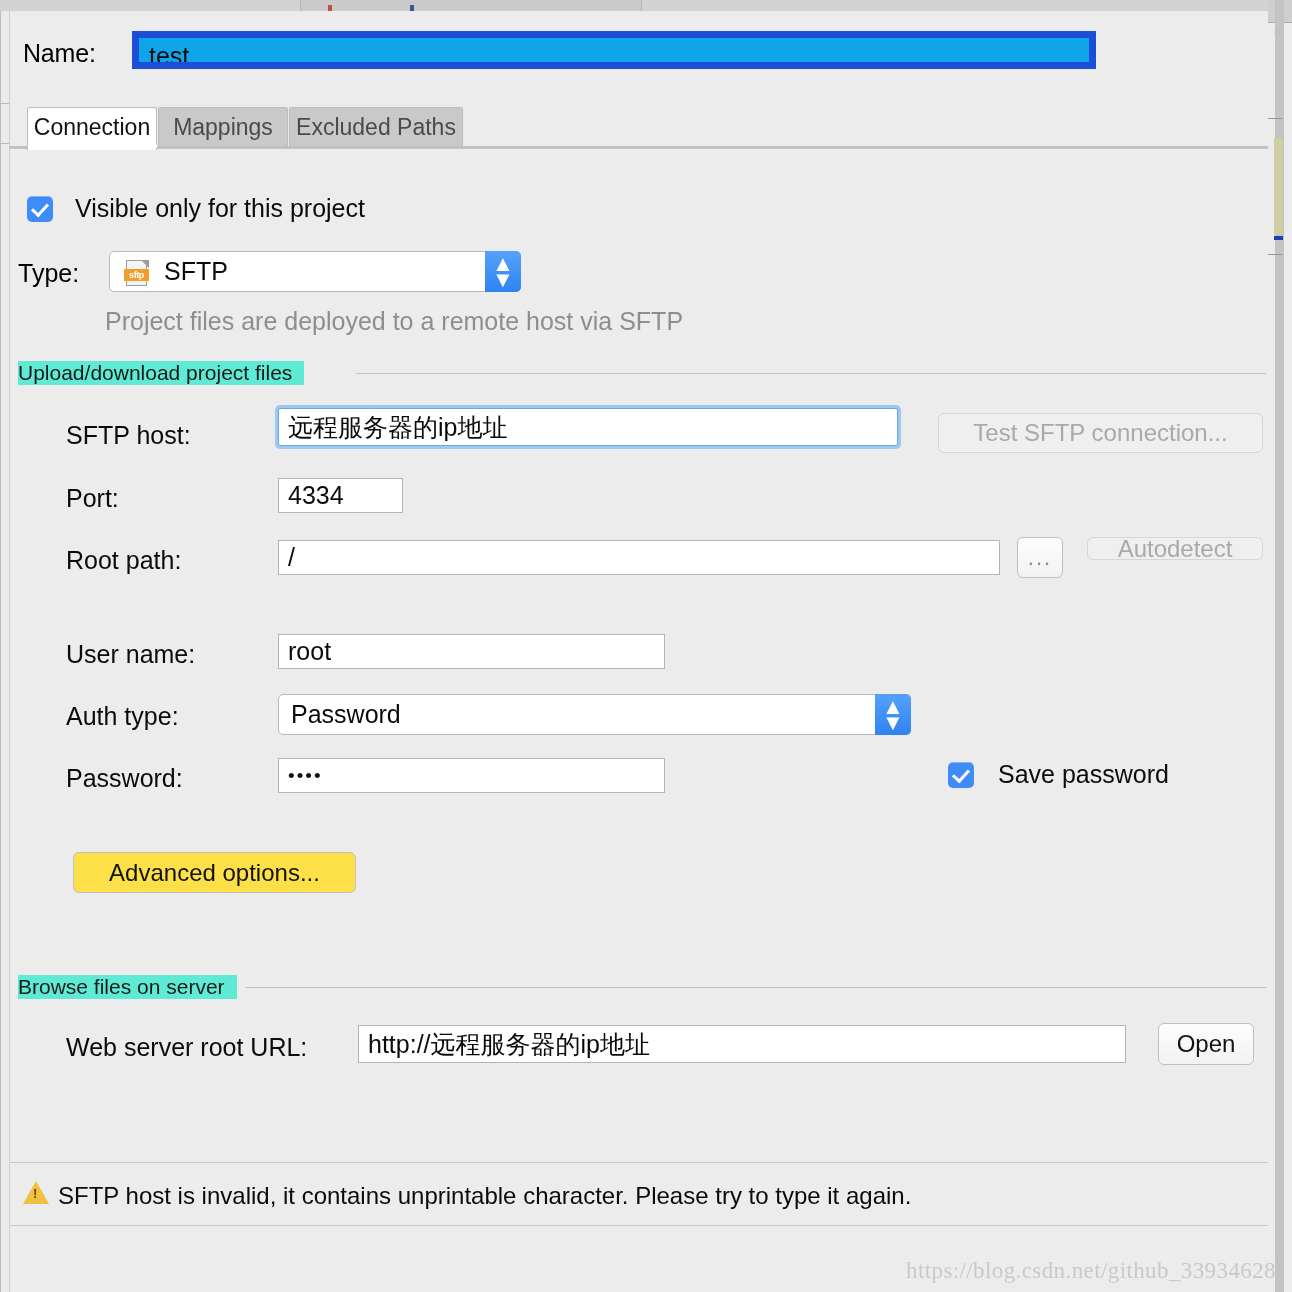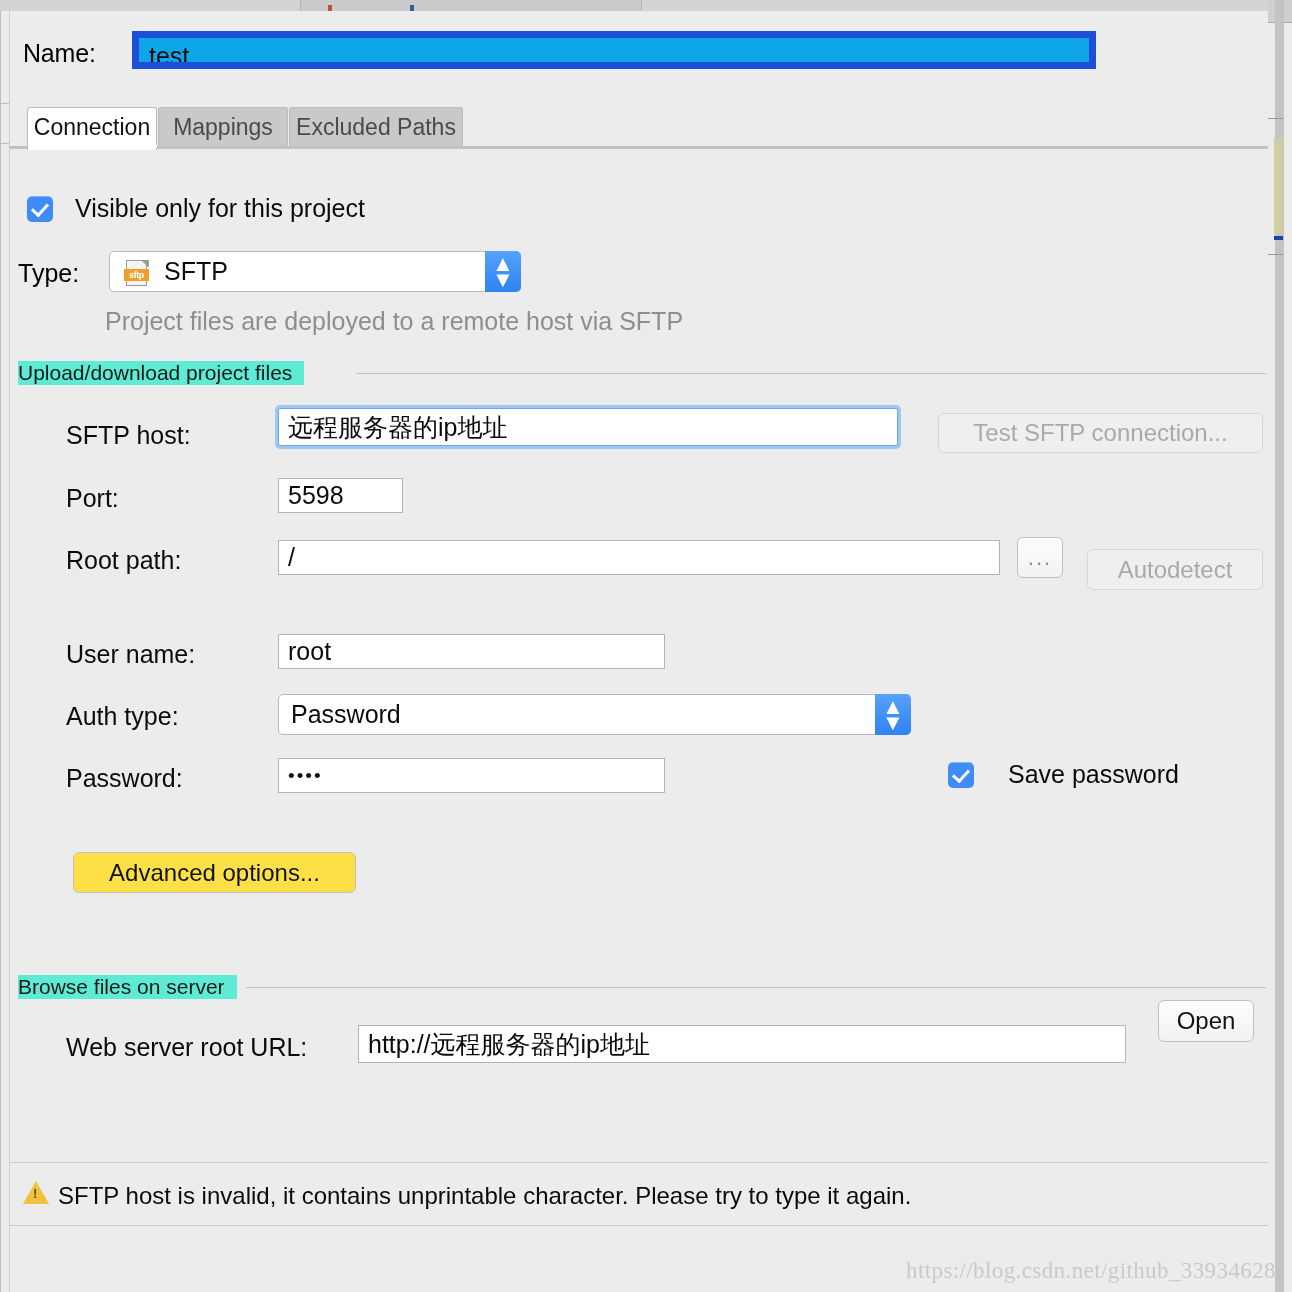--- a/index.html
+++ b/index.html
@@ -357,21 +357,21 @@
   .btn-test { left: 928px; top: 264px; width: 325px; height: 40px; }
 
   
   .lbl-port { left: 56px; top: 335px; }
   .in-port  { left: 268px; top: 329px; width: 125px; height: 35px; }
 
   
   .lbl-root { left: 56px; top: 397px; }
   .in-root  { left: 268px; top: 391px; width: 722px; height: 35px; }
   .btn-dots { left: 1007px; top: 388px; width: 46px; height: 41px; font-size: 22px; color: #8b8b8b; letter-spacing: 2px; }
-  .btn-auto { left: 1077px; top: 400px; width: 176px; height: 41px; }
+  .btn-auto { left: 1077px; top: 388px; width: 176px; height: 23px; }
 
   
   .lbl-user { left: 56px; top: 491px; }
   .in-user  { left: 268px; top: 485px; width: 387px; height: 35px; }
 
   
   .lbl-auth { left: 56px; top: 553px; }
   .auth-combo { left: 268px; top: 545px; width: 633px; height: 41px; }
   .auth-combo .ctext { padding-left: 12px; }
 
@@ -381,28 +381,28 @@
   .in-pwd .dots {
     font-size: 19px;
     letter-spacing: 2px;
     color: #111;
     line-height: 1;
   }
   .savepwd-row {
     position: absolute; left: 938px; top: 611px;
     display: flex; align-items: center;
   }
-  .savepwd-row .lbl { margin-left: 34px; font-size: 25px; color: #0b0b0b; }
+  .savepwd-row .lbl { margin-left: 24px; font-size: 25px; color: #0b0b0b; }
 
   .btn-adv { left: 63px; top: 703px; width: 283px; height: 41px; background: #fde047; }
 
   
   .lbl-weburl { left: 56px; top: 884px; }
   .in-weburl  { left: 348px; top: 876px; width: 768px; height: 38px; }
-  .btn-open   { left: 1148px; top: 851px; width: 96px; height: 42px; }
+  .btn-open   { left: 1148px; top: 874px; width: 96px; height: 42px; }
 
   
   .warnbar {
     position: absolute;
     left: 9px; top: 1151px;
     width: 1258px; height: 62px;
     background: #ececec;
     border-top: 1px solid #c8c8c8;
     border-bottom: 1px solid #c8c8c8;
   }
@@ -538,21 +538,21 @@
       <div class="group group-upload">
         <div class="gtitle">Upload/download project files</div>
         <div class="gline"></div>
       </div>
 
       <div class="frow-label lbl-host">SFTP host:</div>
       <div class="tinput focused in-host">远程服务器的ip地址</div>
       <div class="btn disabled btn-test">Test SFTP connection...</div>
 
       <div class="frow-label lbl-port">Port:</div>
-      <div class="tinput in-port">5598</div>
+      <div class="tinput in-port">4334</div>
 
       <div class="frow-label lbl-root">Root path:</div>
       <div class="tinput in-root">/</div>
       <div class="btn btn-dots">...</div>
       <div class="btn disabled btn-auto">Autodetect</div>
 
       <div class="frow-label lbl-user">User name:</div>
       <div class="tinput in-user">root</div>
 
       <div class="frow-label lbl-auth">Auth type:</div>

